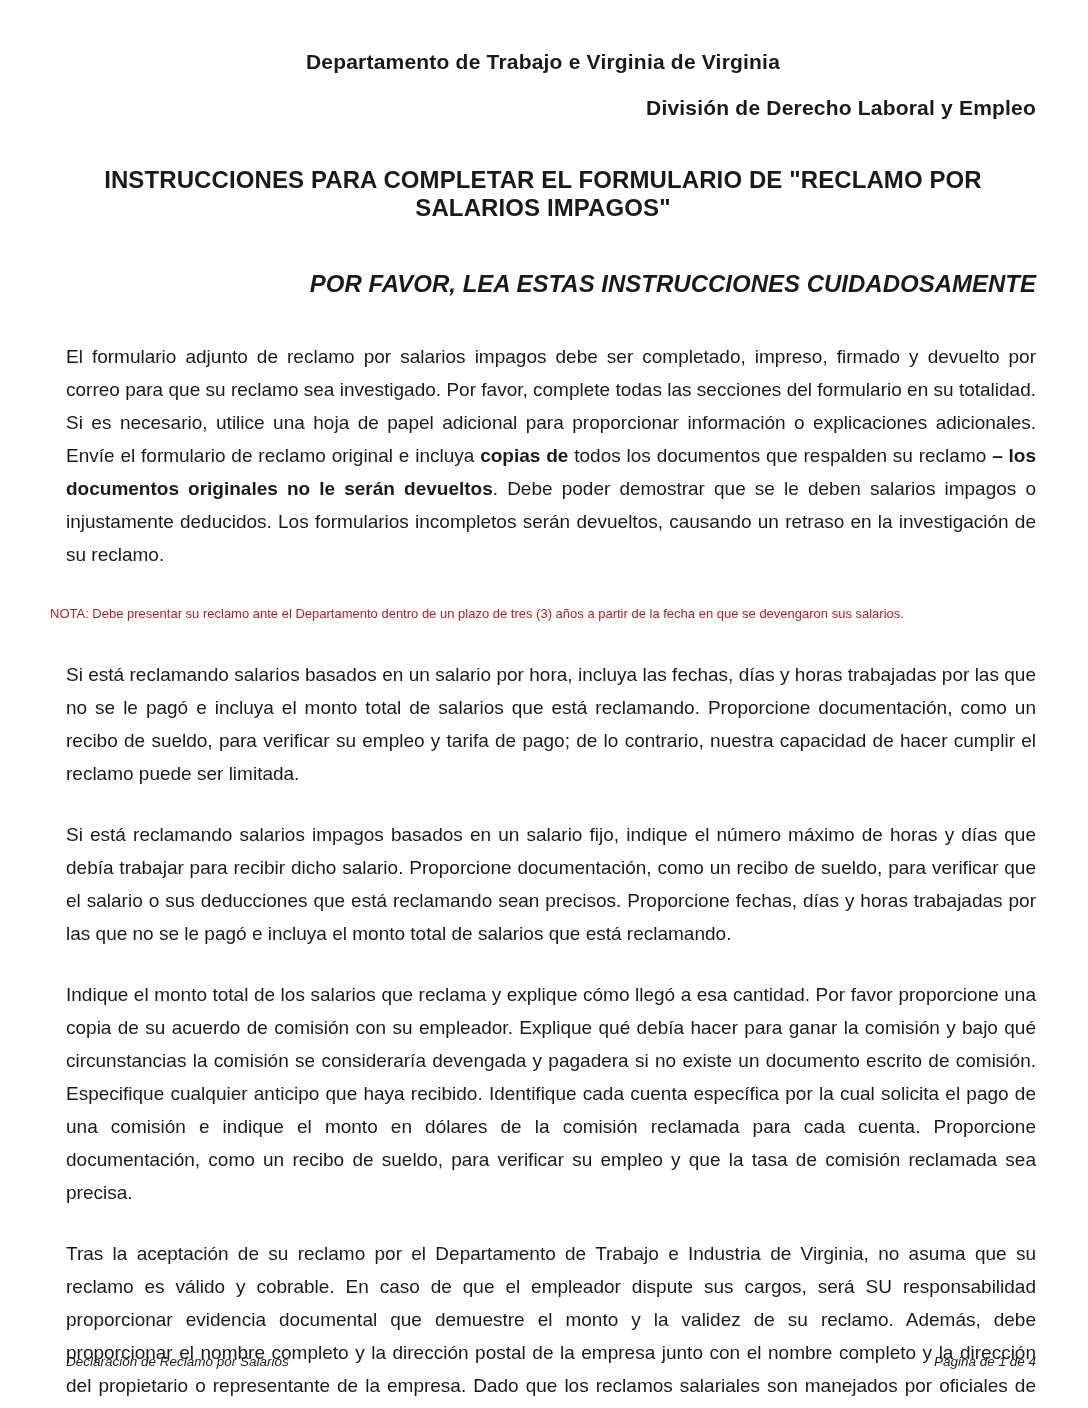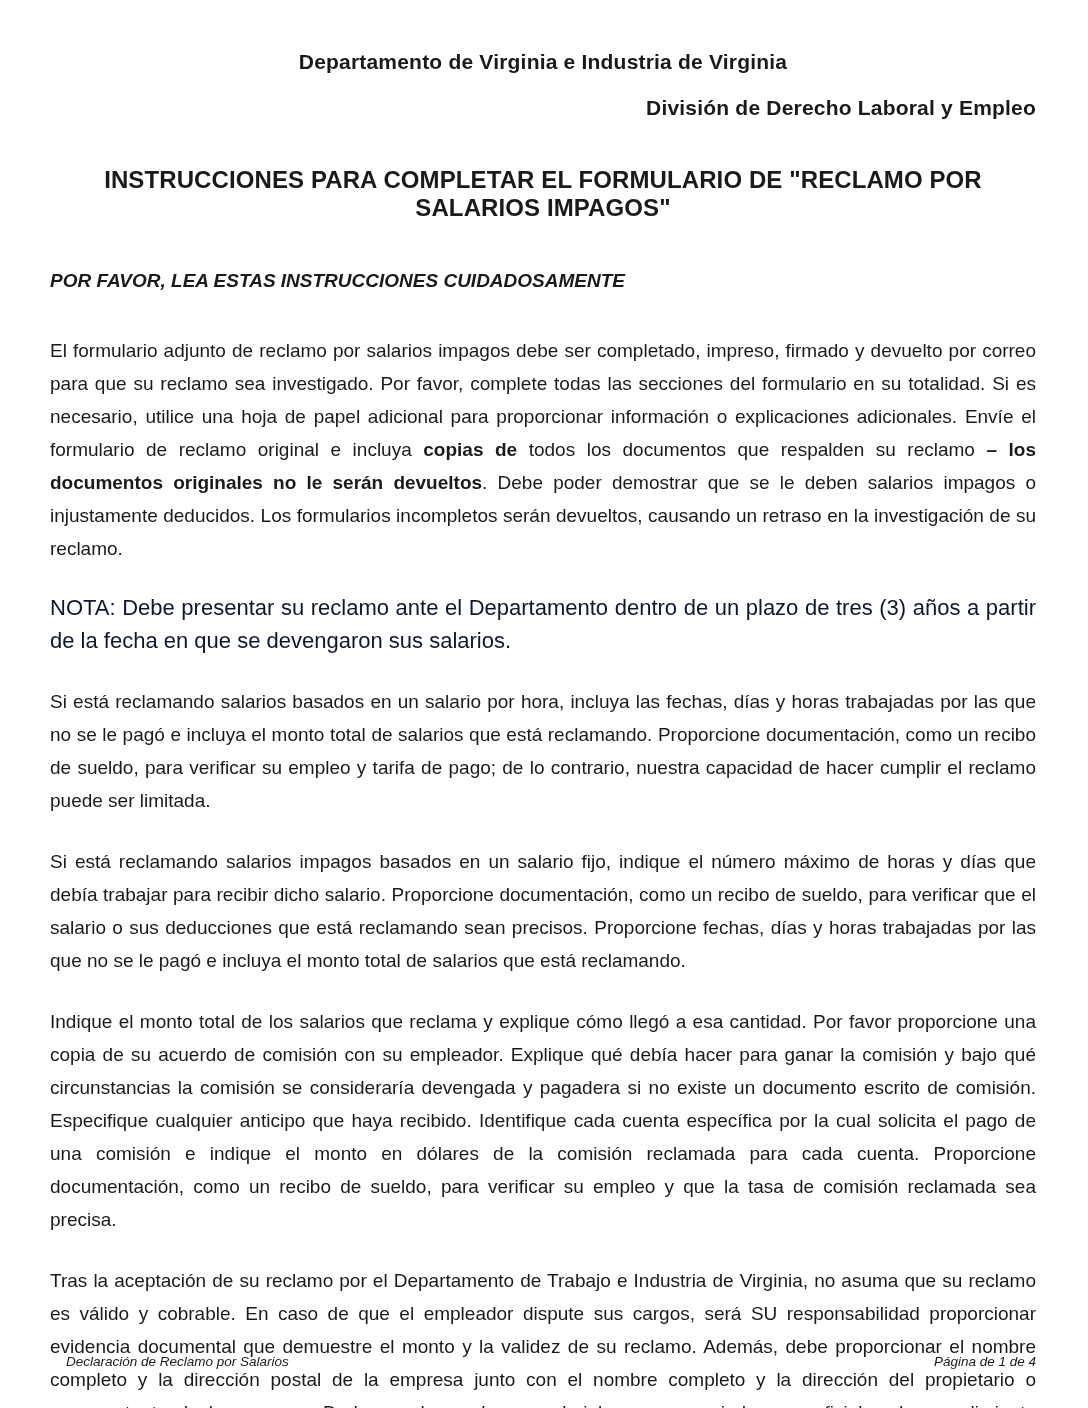--- a/index.html
+++ b/index.html
@@ -34,38 +34,38 @@
     letter-spacing: 0.2px;
   }
   .instructions-heading {
     font-size: 24px;
     font-weight: bold;
     text-align: center;
     margin: 0 0 48px 0;
     letter-spacing: 0.1px;
   }
   .read-notice {
-    font-size: 19px;
+    font-size: 24px;
     font-weight: bold;
     font-style: italic;
-    text-align: left;
+    text-align: right;
     margin: 0 0 42px 0;
   }
   p.body-par {
     font-size: 19px;
     line-height: 33px;
     text-align: justify;
-    margin: 0 0 26px 0;
+    margin: 0 0 26px 16px;
   }
   p.nota {
-    font-size: 22px;
+    font-size: 13px;
     line-height: 33px;
     text-align: justify;
     margin: 0 0 28px 0;
-    color: #0f172a;
+    color: #b91c1c;
   }
   h4.section-heading {
     font-size: 18.5px;
     font-weight: bold;
     margin: 0 0 16px 0;
     letter-spacing: 0.1px;
   }
   .sect {
     margin-bottom: 28px;
   }
@@ -84,21 +84,21 @@
     margin-top: 16px;
   }
   .footer .f-left { padding-left: 16px; }
   b.seg { font-weight: bold; }
 </style>
 </head>
 <body>
 
 <div class="page">
 
-  <h1 class="doc-title">Departamento de Virginia e Industria de Virginia</h1>
+  <h1 class="doc-title">Departamento de Trabajo e Virginia de Virginia</h1>
   <h1 class="doc-subtitle">División de Derecho Laboral y Empleo</h1>
 
   <h2 class="instructions-heading">INSTRUCCIONES PARA COMPLETAR EL FORMULARIO DE "RECLAMO POR SALARIOS IMPAGOS"</h2>
 
   <h3 class="read-notice">POR FAVOR, LEA ESTAS INSTRUCCIONES CUIDADOSAMENTE</h3>
 
   <p class="body-par"><span>El formulario adjunto de reclamo por salarios impagos debe ser completado, impreso, firmado y devuelto por correo para que su reclamo sea investigado. Por favor, complete todas las secciones del formulario en su totalidad. Si es necesario, utilice una hoja de papel adicional para proporcionar información o explicaciones adicionales. Envíe el formulario de reclamo original e incluya </span><b class="seg">copias de</b><span> todos los documentos que respalden su reclamo </span><b class="seg">– los documentos originales no le serán devueltos</b><span>. Debe poder demostrar que se le deben salarios impagos o injustamente deducidos. Los formularios incompletos serán devueltos, causando un retraso en la investigación de su reclamo.</span></p>
 
   <p class="nota">NOTA: Debe presentar su reclamo ante el Departamento dentro de un plazo de tres (3) años a partir de la fecha en que se devengaron sus salarios.</p>
 

